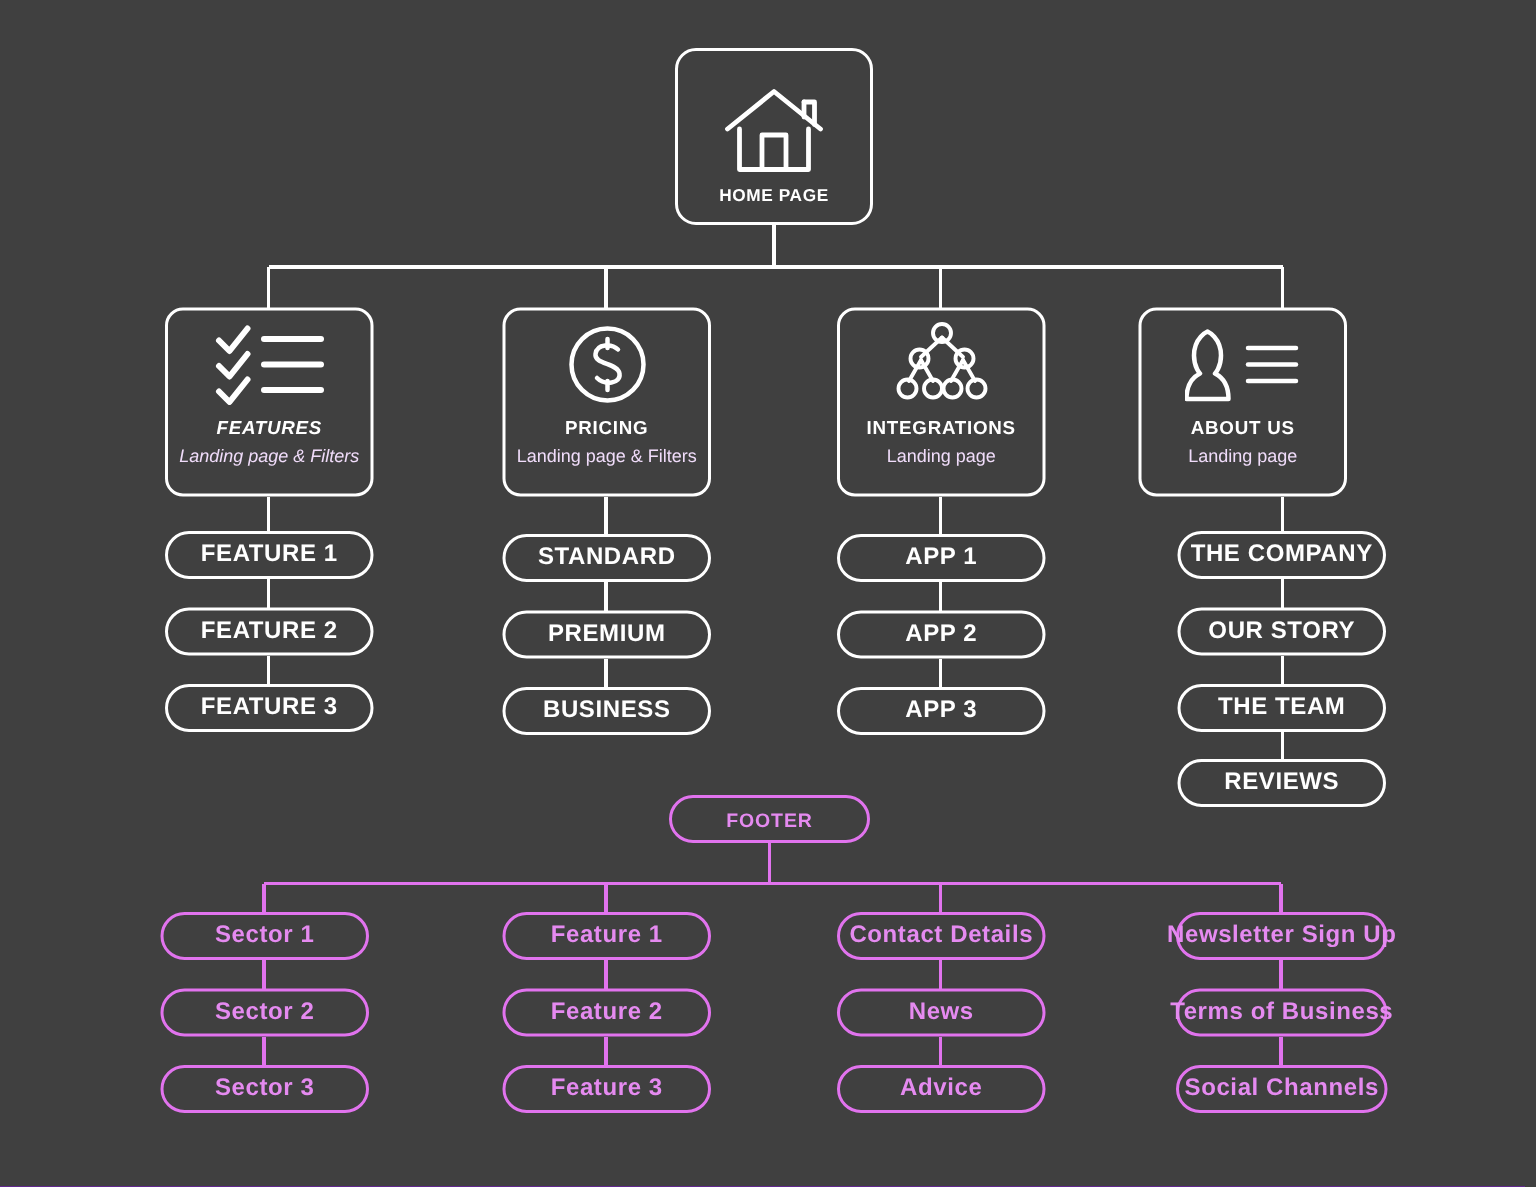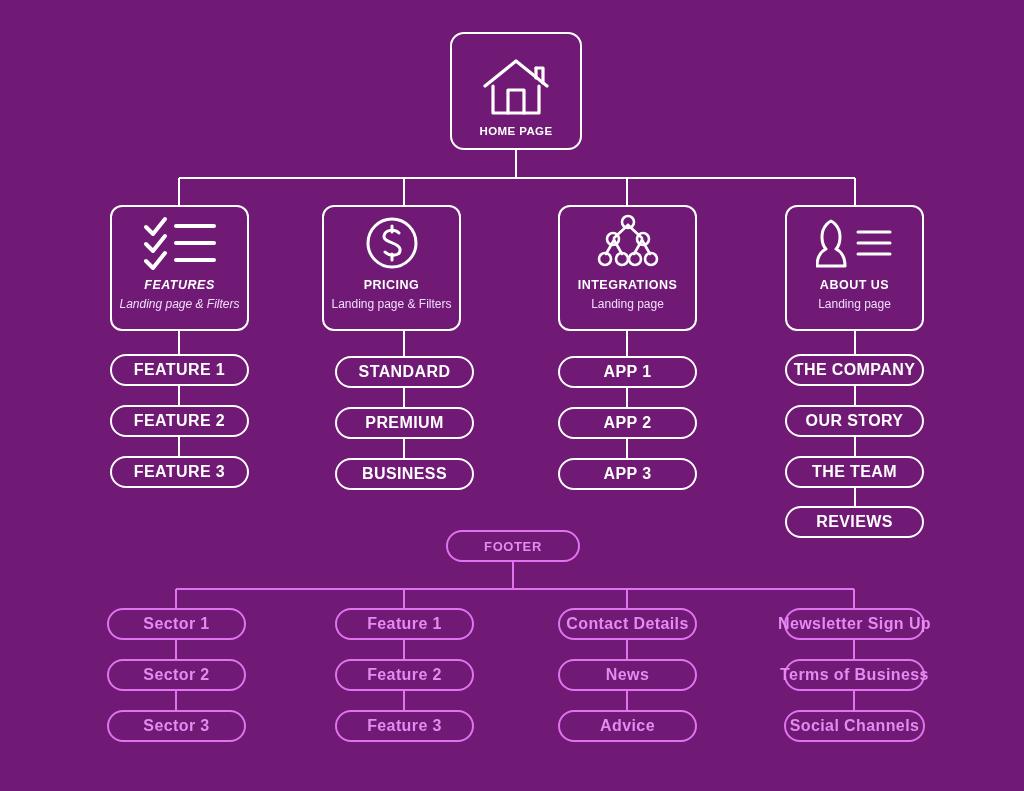--- a/index.html
+++ b/index.html
@@ -5,21 +5,21 @@
   * { box-sizing: border-box; margin: 0; padding: 0; }
   html, body {
     width: 1024px; height: 791px;
     background: #7A16C9;
     font-family: "Liberation Sans", sans-serif;
     overflow: hidden;
   }
   #sitemap {
     position: relative;
     width: 1024px; height: 791px;
-    background: #701a75;
+    background: #404040;
   }
   svg#connectors {
     position: absolute; left: 0; top: 0;
     width: 1024px; height: 791px;
     pointer-events: none;
   }
   .node { position: absolute; }
 
   
   .home-card {
@@ -51,23 +51,23 @@
   }
   .section-card .sec-title {
     color: #FFFFFF; font-size: 12.5px; font-weight: bold;
     letter-spacing: 0.5px; text-align: center; line-height: 1;
   }
   .section-card .sec-sub {
     color: #F0DCFA; font-size: 12px; font-weight: normal;
     text-align: center; margin-top: 6px; line-height: 1;
   }
   #card-features     { left: 110px; font-style: italic; }
-  #card-pricing      { left: 322px; }
+  #card-pricing      { left: 335px; }
   #card-integrations { left: 558px; }
-  #card-about        { left: 785px; }
+  #card-about        { left: 759px; }
 
   
   .pill {
     position: absolute;
     height: 32px;
     border: 2.2px solid #FFFFFF;
     border-radius: 17px;
     display: flex; align-items: center; justify-content: center;
     color: #FFFFFF; font-size: 16px; font-weight: bold;
     letter-spacing: 0.4px; white-space: nowrap;

